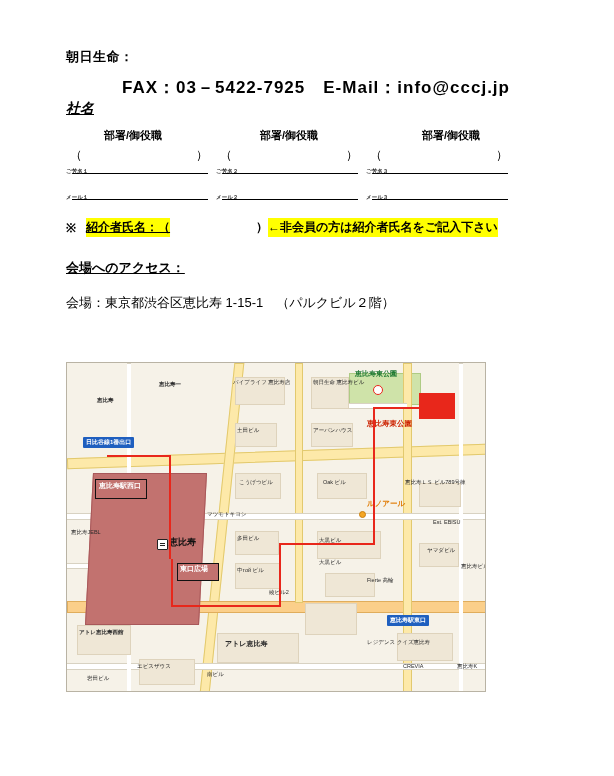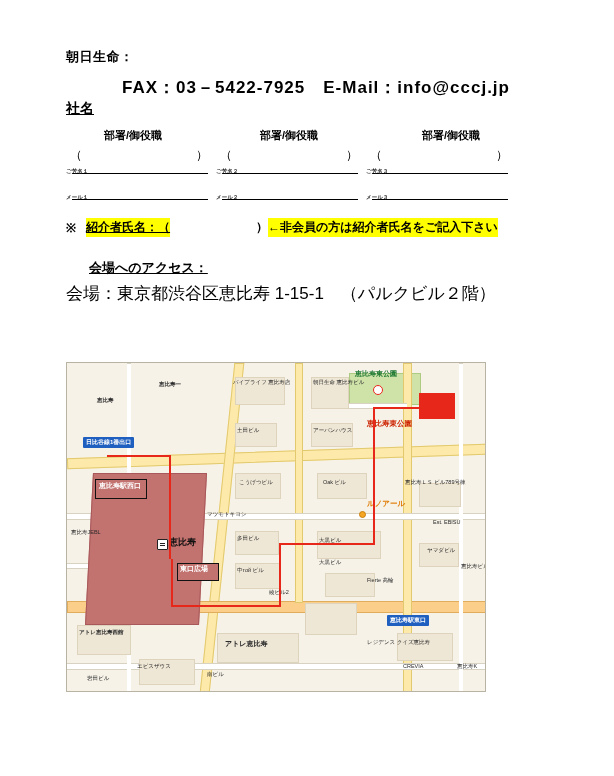--- a/index.html
+++ b/index.html
@@ -45,20 +45,21 @@
     margin-top: 10px;
     margin-left: 56px;
     letter-spacing: 1px;
   }
   .company-line {
     font-size: 14px;
     font-weight: bold;
     margin-top: 0;
     text-decoration: underline;
     display: inline-block;
+    font-style: italic;
   }
   .row-dept {
     margin-top: 10px;
     display: flex;
     font-size: 11px;
     font-weight: bold;
   }
   .row-dept .cell {
     width: 150px;
   }
@@ -132,25 +133,24 @@
   .ref-note {
     background: #ffff00;
     padding: 1px 0;
   }
   .access-title {
     margin-top: 22px;
     font-size: 13px;
     font-weight: bold;
     text-decoration: underline;
     display: inline-block;
-    margin-left: 23px;
   }
   .access-addr {
-    margin-top: 5px;
-    font-size: 17px;
+    margin-top: 17px;
+    font-size: 13px;
   }
   
   .map {
     position: absolute;
     left: 66px;
     top: 362px;
     width: 418px;
     height: 328px;
     background: #f3efe6;
     border: 1px solid #b9b3a4;

